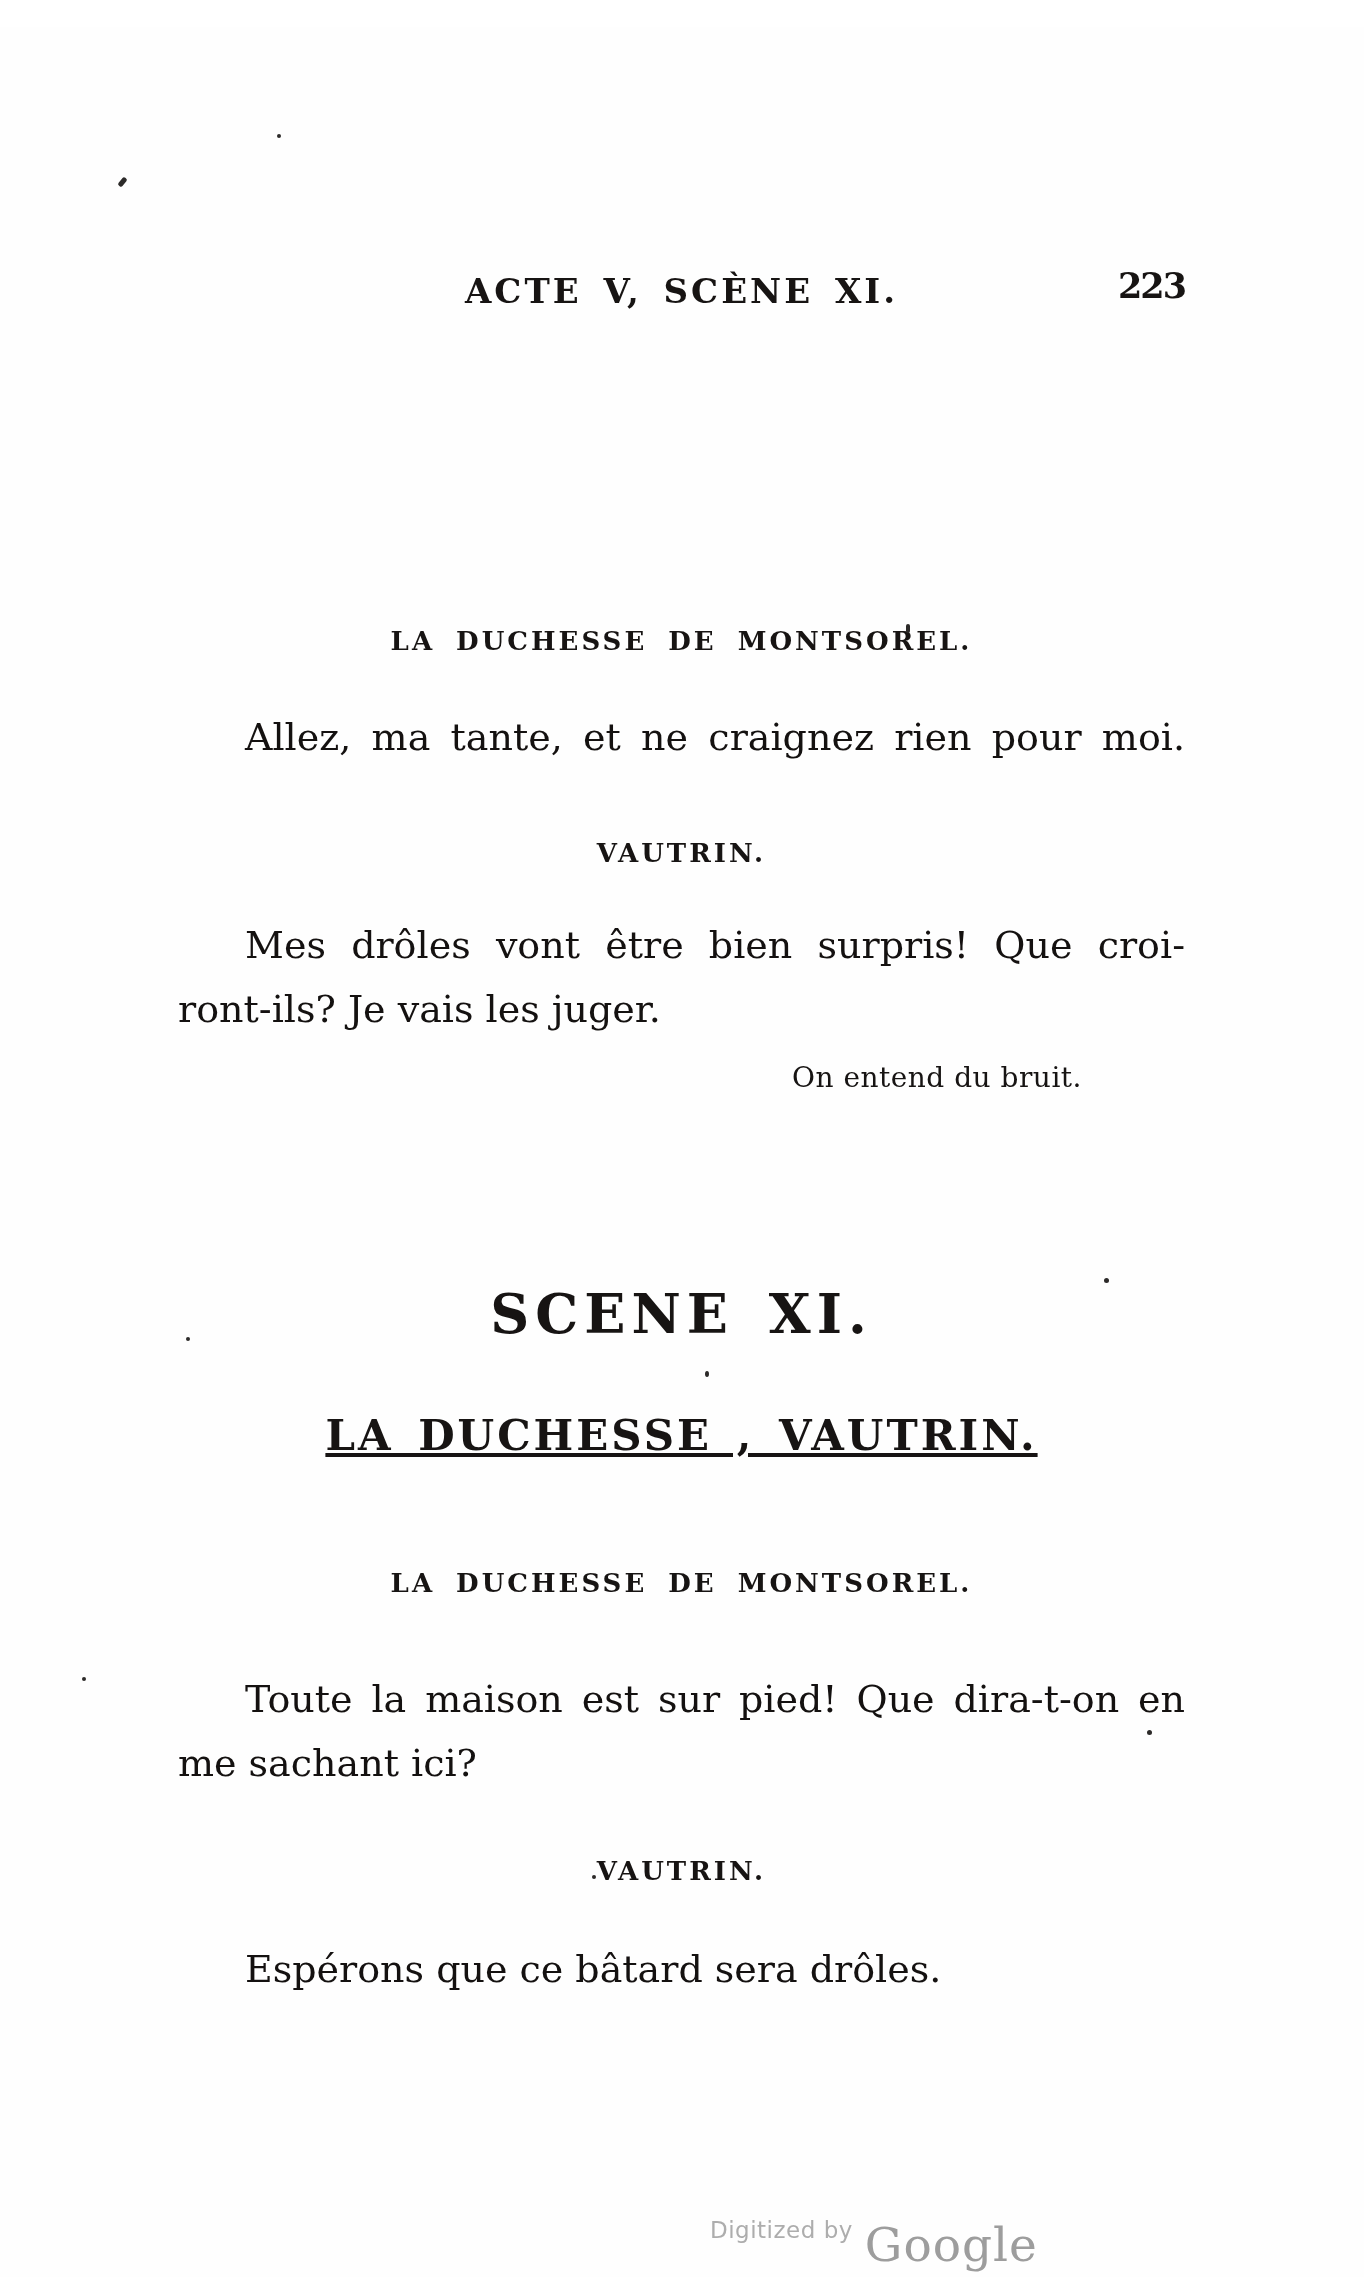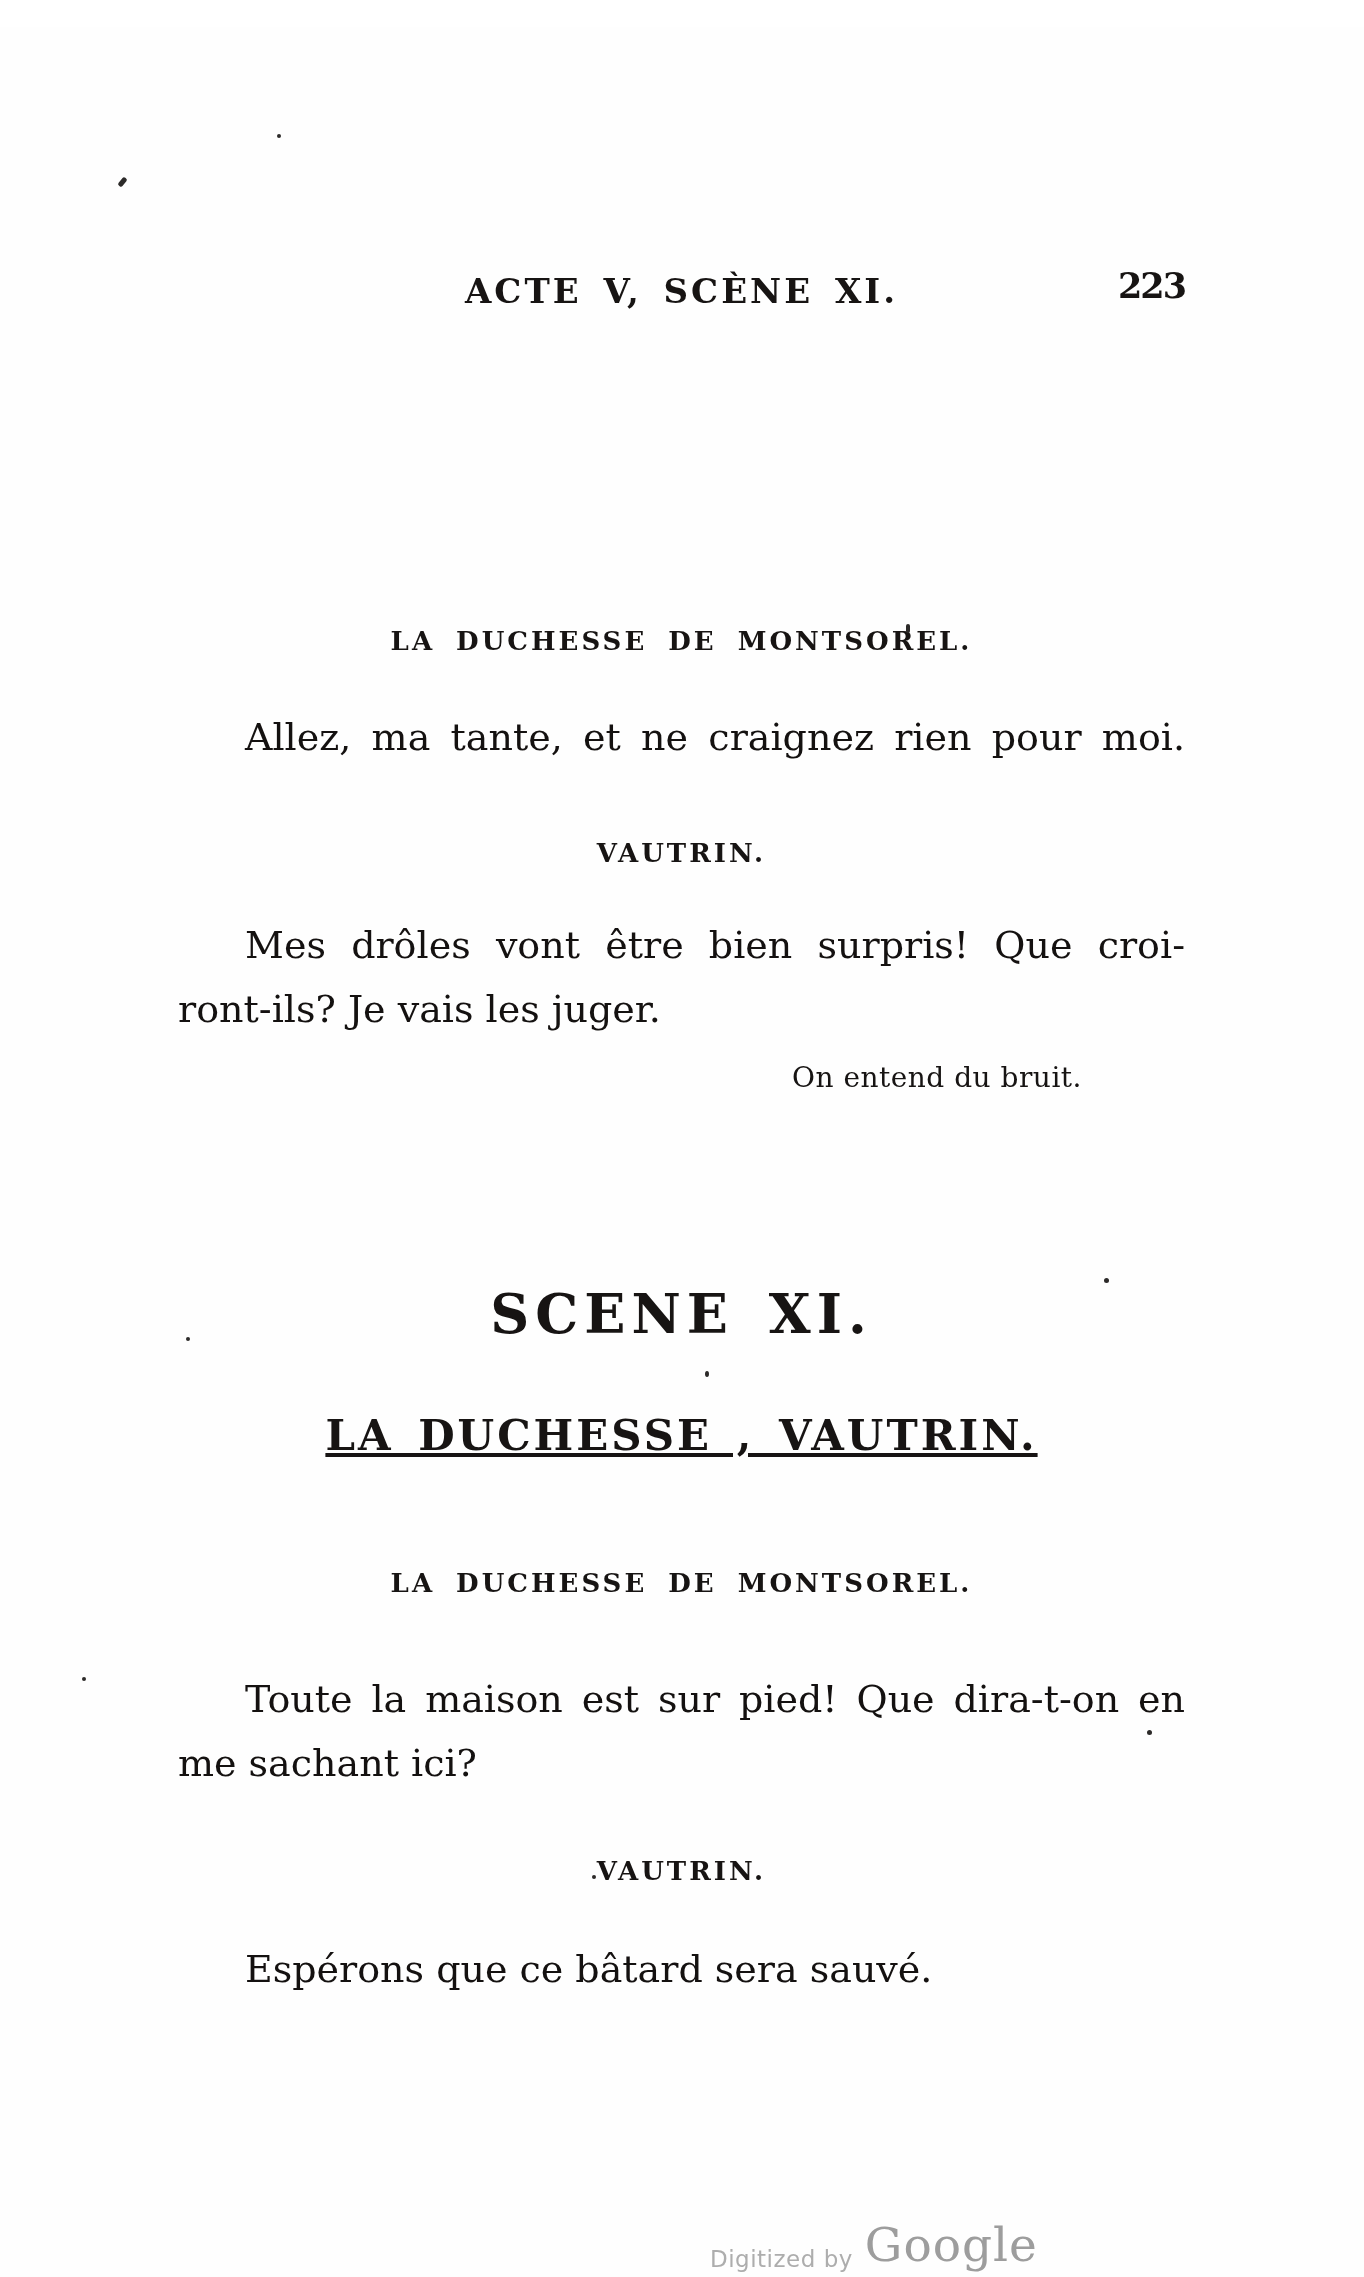--- a/index.html
+++ b/index.html
@@ -65,21 +65,21 @@
   .sceneh    { top:1256px; }
   .chars     { top:1390px; }
   .speaker3  { top:1540px; }
   .speech4   { top:1640px; }
   .speaker4  { top:1828px; }
   .speech5   { top:1910px; }
 
   
   .watermark {
     position:absolute; left:710px; top:2190px;
-    display:flex; align-items:flex-end;
+    display:flex; align-items:flex-start;
     user-select:none;
   }
   .wm-prefix {
     font-family:"DejaVu Sans", sans-serif;
     font-size:23px; color:#adadad; letter-spacing:0.5px;
   }
   .wm-logo {
     font-family:"DejaVu Serif", serif;
     font-size:47px; color:#9d9d9d; margin-left:12px; letter-spacing:1px;
   }
@@ -121,21 +121,21 @@
     <div class="block speaker speaker3">LA DUCHESSE DE MONTSOREL.</div>
 
     <div class="block speech4">
       <div class="body-line ind">Toute la maison est sur pied! Que dira-t-on en</div>
       <div class="body-line plain">me sachant ici?</div>
     </div>
 
     <div class="block speaker speaker4">VAUTRIN.</div>
 
     <div class="block speech5">
-      <div class="body-line plain ind">Espérons que ce bâtard sera sauvé.</div>
+      <div class="body-line plain ind">Espérons que ce bâtard sera drôles.</div>
     </div>
 
   </div>
 
   <div class="watermark">
     <span class="wm-prefix">Digitized by</span>
     <span class="wm-logo">Google</span>
   </div>
 
   <div class="speck" style="left:120px; top:150px; width:5px; height:10px; transform:rotate(40deg); border-radius:2px;"></div>

